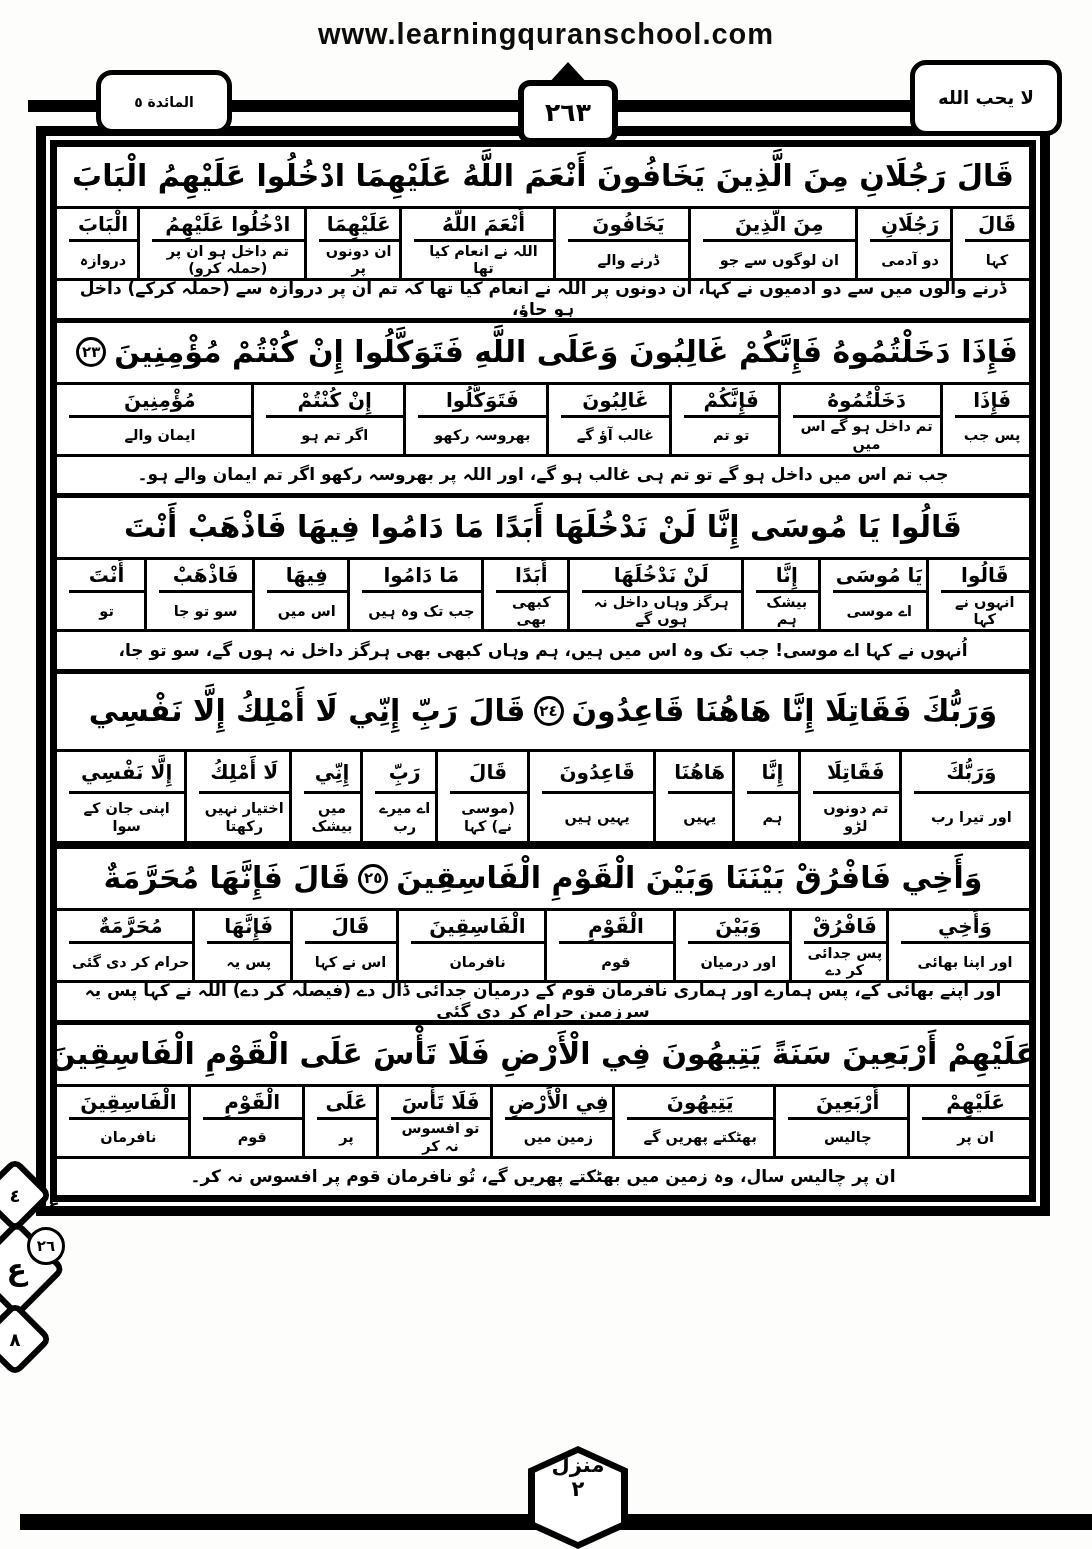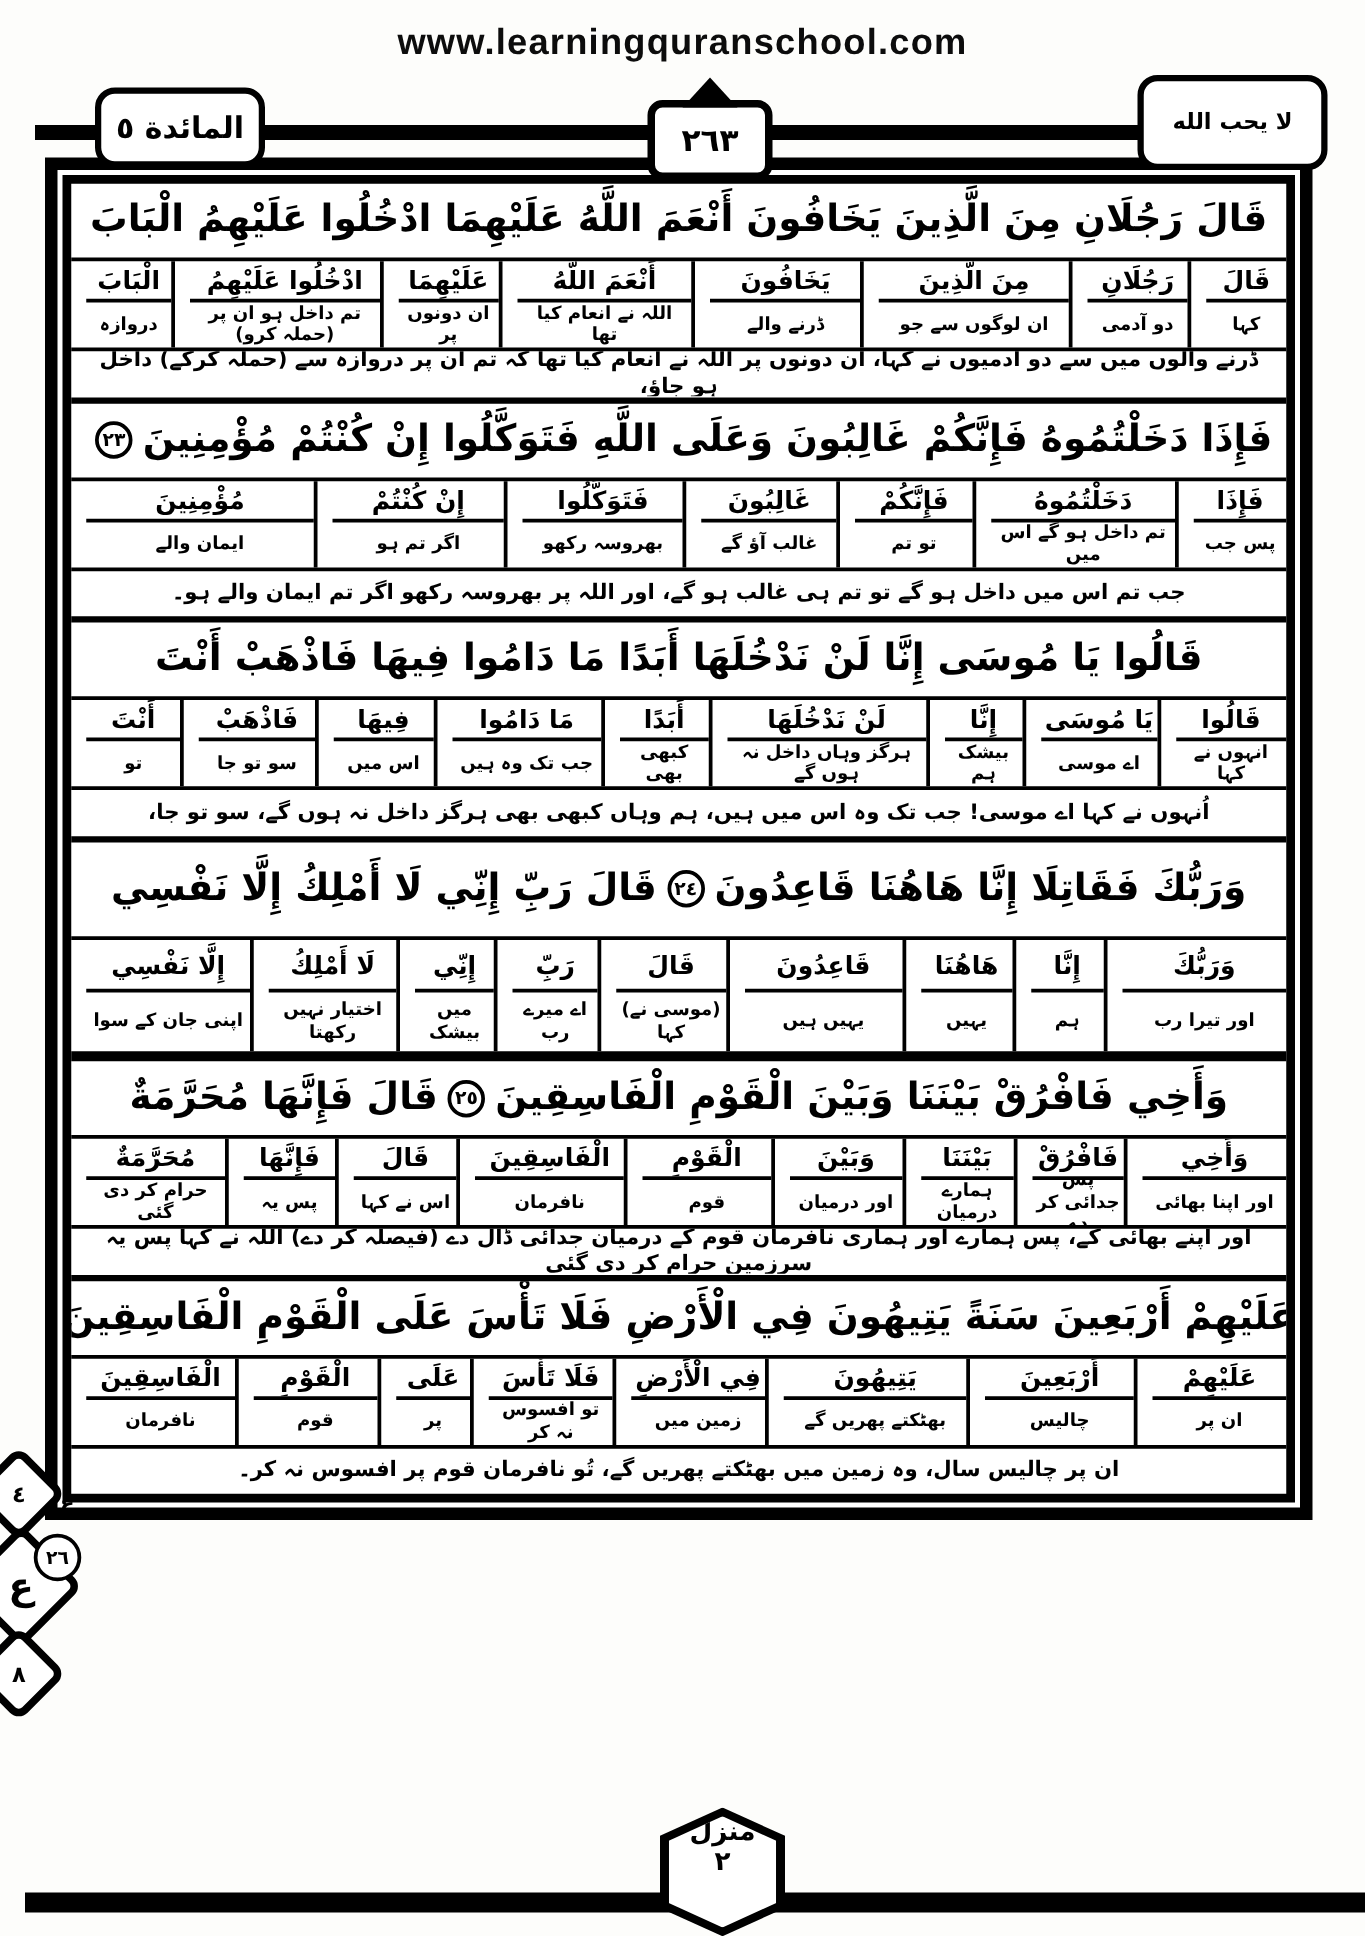--- a/index.html
+++ b/index.html
@@ -14,21 +14,21 @@
     font-family:"Liberation Sans", sans-serif;font-weight:bold;
     font-size:29px;letter-spacing:1px;color:#0c0c0c;
   }
   
   .top-rule{position:absolute;left:28px;width:1024px;top:100px;height:12px;background:#000;z-index:1;}
   .cartouche{
     position:absolute;background:#fff;border:5px solid #000;border-radius:16px;
     display:flex;align-items:center;justify-content:center;
     font-weight:bold;direction:rtl;z-index:3;text-align:center;line-height:1;
   }
-  .cartouche.left{left:76px;top:70px;width:126px;height:54px;font-size:24px;}
+  .cartouche.left{left:96px;top:70px;width:126px;height:54px;font-size:14px;}
   .cartouche.right{left:910px;top:60px;width:142px;height:66px;font-size:18px;}
   .medallion{
     position:absolute;left:518px;top:80px;width:88px;height:52px;background:#fff;
     border:6px solid #000;border-radius:12px;display:flex;align-items:center;justify-content:center;
     font-size:25px;font-weight:bold;z-index:3;
   }
   .medallion::before{
     content:"";position:absolute;top:-24px;left:50%;transform:translateX(-50%);
     border-left:22px solid transparent;border-right:22px solid transparent;border-bottom:24px solid #000;
   }
@@ -248,20 +248,24 @@
       <div class="row-verse">
         <span>وَرَبُّكَ فَقَاتِلَا إِنَّا هَاهُنَا قَاعِدُونَ</span>
         <span class="ayah-badge">٢٤</span>
         <span>قَالَ رَبِّ إِنِّي لَا أَمْلِكُ إِلَّا نَفْسِي</span>
       </div>
       <div class="word-table">
         <div class="wcol" style="flex:1.35">
             <div class="war">وَرَبُّكَ</div>
             <div class="wur">اور تیرا رب</div>
           </div>
+        <div class="wcol" style="flex:1.0">
+            <div class="war">فَقَاتِلَا</div>
+            <div class="wur">تم دونوں لڑو</div>
+          </div>
         <div class="wcol" style="flex:0.6">
             <div class="war">إِنَّا</div>
             <div class="wur">ہم</div>
           </div>
         <div class="wcol" style="flex:0.75">
             <div class="war">هَاهُنَا</div>
             <div class="wur">یہیں</div>
           </div>
         <div class="wcol" style="flex:1.3">
             <div class="war">قَاعِدُونَ</div>
@@ -297,24 +301,20 @@
         <span>قَالَ فَإِنَّهَا مُحَرَّمَةٌ</span>
       </div>
       <div class="word-table">
         <div class="wcol" style="flex:1.4">
             <div class="war">وَأَخِي</div>
             <div class="wur">اور اپنا بھائی</div>
           </div>
         <div class="wcol" style="flex:0.9">
             <div class="war">فَافْرُقْ</div>
             <div class="wur">پس جدائی کر دے</div>
-          </div>
-        <div class="wcol" style="flex:0.9">
-            <div class="war">بَيْنَنَا</div>
-            <div class="wur">ہمارے درمیان</div>
           </div>
         <div class="wcol" style="flex:1.1">
             <div class="war">وَبَيْنَ</div>
             <div class="wur">اور درمیان</div>
           </div>
         <div class="wcol" style="flex:1.25">
             <div class="war">الْقَوْمِ</div>
             <div class="wur">قوم</div>
           </div>
         <div class="wcol" style="flex:1.45">

